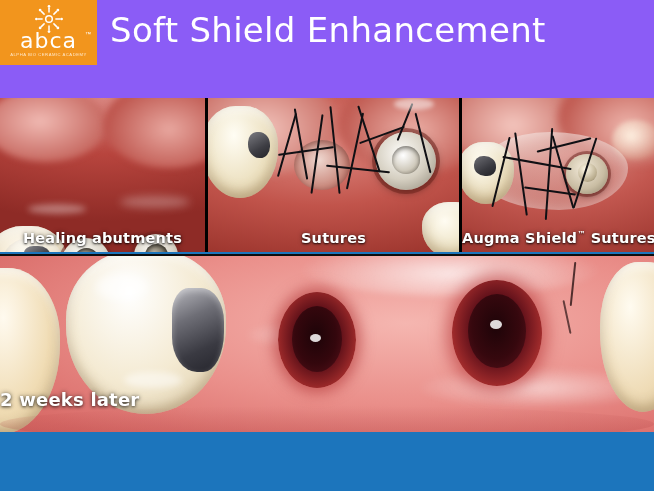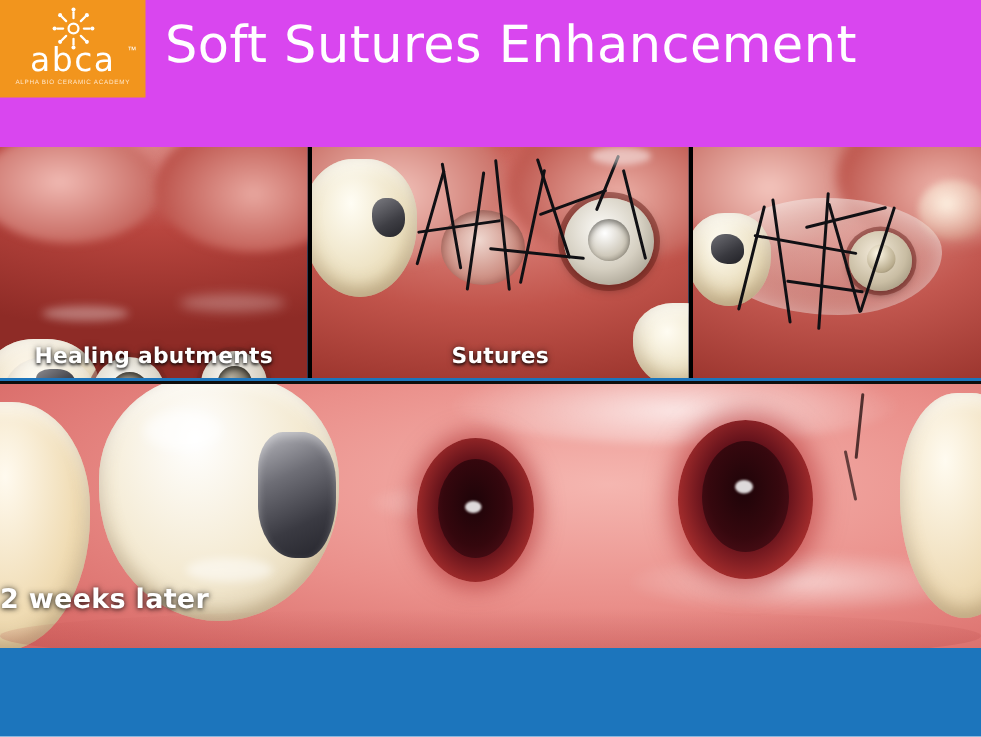--- a/index.html
+++ b/index.html
@@ -17,21 +17,21 @@
     height: 491px;
     overflow: hidden;
     background: #1c75bc;
   }
 
   
   #header-band {
     position: absolute;
     left: 0; top: 0;
     width: 654px; height: 98px;
-    background: #d946ef;
+    background: #8b5cf6;
   }
   #logo-tile {
     position: absolute;
     left: 0; top: 0;
     width: 97px; height: 65px;
     background: #f2951d;
     overflow: hidden;
   }
   #logo-burst {
     position: absolute;
@@ -202,21 +202,21 @@
           <circle cx="8" cy="50" r="4.5"></circle>
           <circle cx="20.3" cy="20.3" r="4.5"></circle>
         </g>
       </svg>
 
       <div id="logo-wordmark">abca</div>
       <div id="logo-tm">™</div>
       <div id="logo-tagline">ALPHA BIO CERAMIC ACADEMY</div>
     </div>
 
-    <div id="slide-title">Soft Sutures Enhancement</div>
+    <div id="slide-title">Soft Shield Enhancement</div>
   </div>
 
   <div id="photo-strip">
 
     <div class="photo-panel" id="panel-1">
       <div class="tissue" style="background:
             radial-gradient(ellipse 120% 80% at 50% 0%,#d8857f 0%,#b8453e 45%,#8e2b26 100%);">
       </div>
       <div class="blob" style="left:-14px;top:-10px;width:120px;height:74px;
             background:radial-gradient(ellipse at 45% 45%,#f0b9b2,#c76a62 70%,rgba(160,60,52,0) 100%);
@@ -338,20 +338,23 @@
       <div class="suture" style="left:100px;top:36px;width:2px;height:76px;transform:rotate(-16deg);"></div>
       <div class="suture" style="left:122px;top:38px;width:2px;height:74px;transform:rotate(18deg);"></div>
       <div class="suture" style="left:40px;top:64px;width:70px;height:2px;transform:rotate(10deg);"></div>
       <div class="suture" style="left:74px;top:46px;width:56px;height:2px;transform:rotate(-14deg);"></div>
       <div class="suture" style="left:62px;top:92px;width:52px;height:2px;transform:rotate(8deg);"></div>
 
       <div class="blob" style="left:150px;top:22px;width:48px;height:40px;
             background:radial-gradient(ellipse at 40% 40%,rgba(255,246,230,.9),rgba(214,176,140,.2) 75%,rgba(0,0,0,0));
             filter:blur(2px);"></div>
 
+      <div class="photo-caption">
+        <span>Augma Shield</span><sup>™</sup><span> Sutures</span>
+      </div>
     </div>
   </div>
 
   <div id="photo-wide">
     <div class="tissue" style="background:
           radial-gradient(ellipse 110% 120% at 62% 38%,#f5b6b0 0%,#ea8f8a 38%,#d96b68 68%,#c45250 100%);">
     </div>
 
     <div class="blob" style="left:300px;top:-16px;width:300px;height:56px;
           background:radial-gradient(ellipse at 50% 60%,rgba(255,255,255,.75),rgba(255,255,255,0) 72%);

